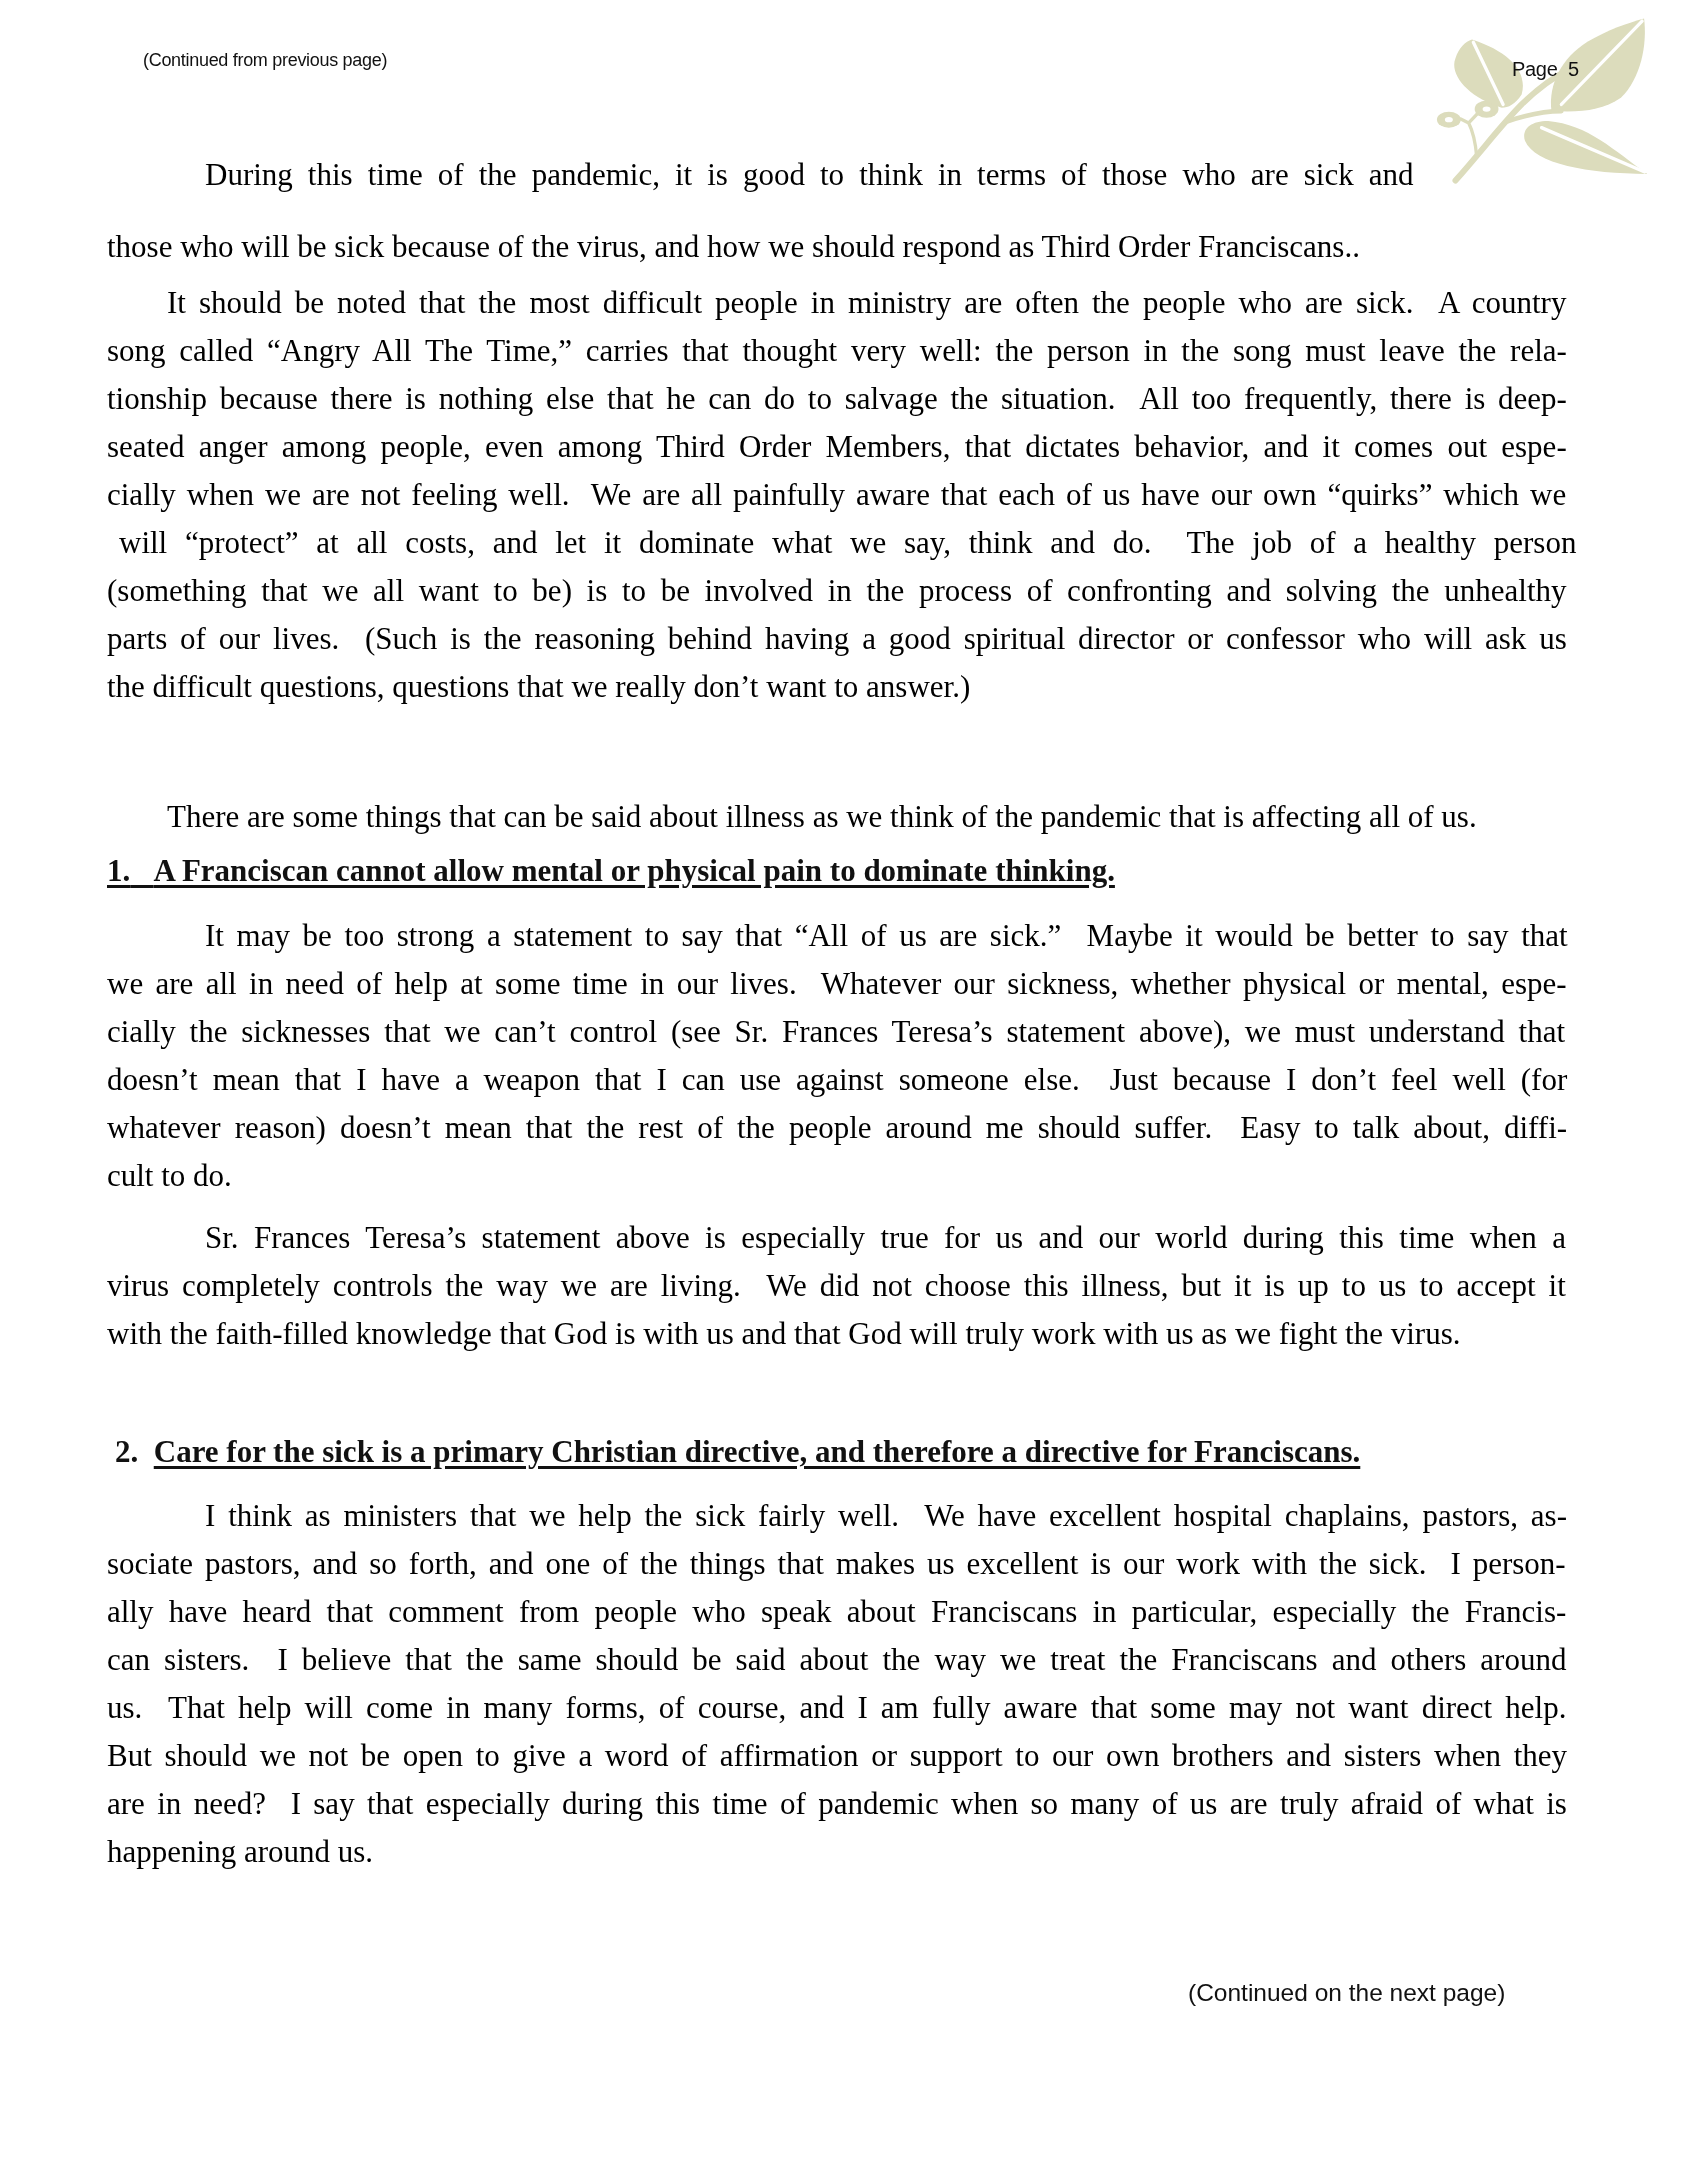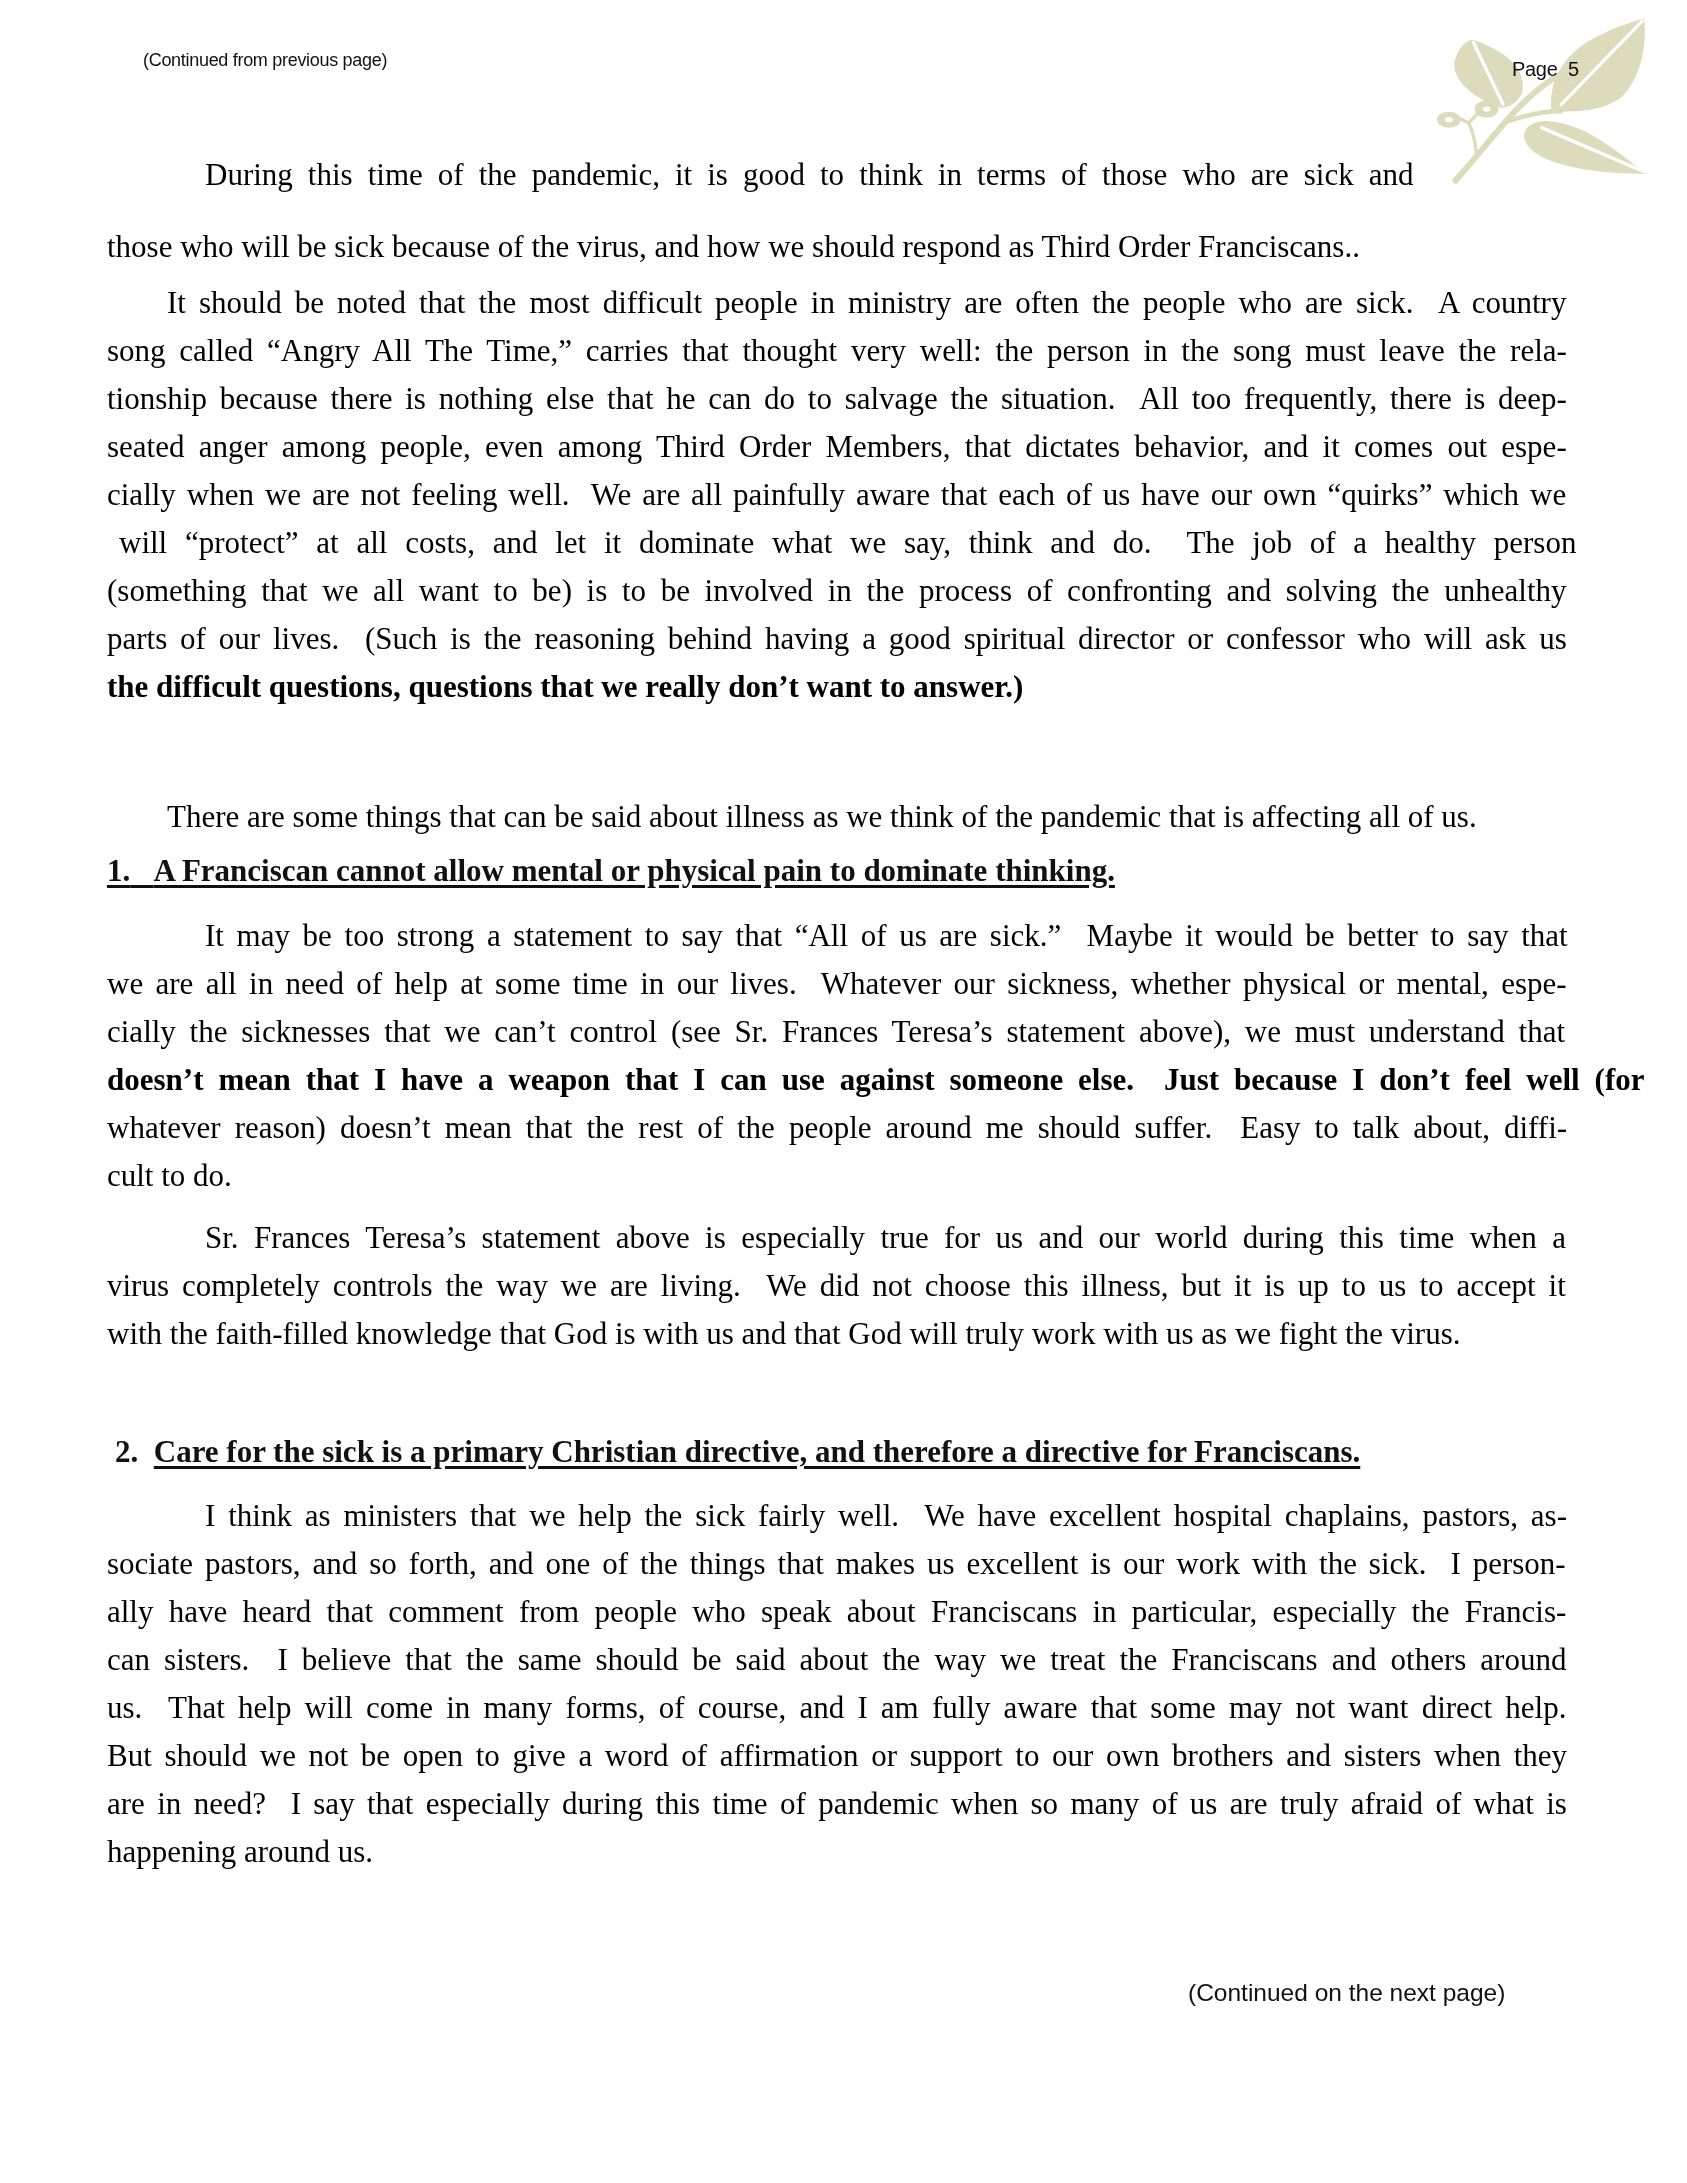--- a/index.html
+++ b/index.html
@@ -73,36 +73,36 @@
 
   <div class="para" style="top:267px;">
     <div class="line ind-small" style="white-space: nowrap;"><span style="display: inline-block; white-space: pre; word-spacing: 5.3px;">It should be noted that the most difficult people in ministry are often the people who are sick.  A country</span></div>
     <div class="line" style="white-space: nowrap;"><span style="display: inline-block; white-space: pre; word-spacing: 6px;">song called “Angry All The Time,” carries that thought very well: the person in the song must leave the rela-</span></div>
     <div class="line" style="white-space: nowrap;"><span style="display: inline-block; white-space: pre; word-spacing: 5px;">tionship because there is nothing else that he can do to salvage the situation.  All too frequently, there is deep-</span></div>
     <div class="line" style="white-space: nowrap;"><span style="display: inline-block; white-space: pre; word-spacing: 6.5px;">seated anger among people, even among Third Order Members, that dictates behavior, and it comes out espe-</span></div>
     <div class="line" style="white-space: nowrap;"><span style="display: inline-block; white-space: pre; word-spacing: 3.2px;">cially when we are not feeling well.  We are all painfully aware that each of us have our own “quirks” which we</span></div>
     <div class="line" style="white-space: nowrap; margin-left: 12px;"><span style="display: inline-block; white-space: pre; word-spacing: 10px;">will “protect” at all costs, and let it dominate what we say, think and do.  The job of a healthy person</span></div>
     <div class="line" style="white-space: nowrap;"><span style="display: inline-block; white-space: pre; word-spacing: 6.9px;">(something that we all want to be) is to be involved in the process of confronting and solving the unhealthy</span></div>
     <div class="line" style="white-space: nowrap;"><span style="display: inline-block; white-space: pre; word-spacing: 5.1px;">parts of our lives.  (Such is the reasoning behind having a good spiritual director or confessor who will ask us</span></div>
-    <div class="line last" style="white-space: nowrap; font-weight: bold;"><span style="display: inline-block; white-space: pre;">the difficult questions, questions that we really don’t want to answer.)</span></div>
+    <div class="line last" style="white-space: nowrap;"><span style="display: inline-block; white-space: pre;">the difficult questions, questions that we really don’t want to answer.)</span></div>
   </div>
 
   <div class="para" style="top:781px;">
     <div class="line ind-small last" style="white-space: nowrap;"><span style="display: inline-block; white-space: pre;">There are some things that can be said about illness as we think of the pandemic that is affecting all of us.</span></div>
   </div>
 
   <div class="heading" style="left:107px; top:847px;">
     <span class="u">1.</span><span class="u">&nbsp;&nbsp;&nbsp;</span><span class="u">A Franciscan cannot allow mental or physical pain to dominate thinking.</span>
   </div>
 
   <div class="para" style="top:912px;">
     <div class="line ind-big" style="white-space: nowrap;"><span style="display: inline-block; white-space: pre; word-spacing: 4.9px;">It may be too strong a statement to say that “All of us are sick.”  Maybe it would be better to say that</span></div>
     <div class="line" style="white-space: nowrap;"><span style="display: inline-block; white-space: pre; word-spacing: 4.6px;">we are all in need of help at some time in our lives.  Whatever our sickness, whether physical or mental, espe-</span></div>
     <div class="line" style="white-space: nowrap;"><span style="display: inline-block; white-space: pre; word-spacing: 6px;">cially the sicknesses that we can’t control (see Sr. Frances Teresa’s statement above), we must understand that</span></div>
-    <div class="line" style="white-space: nowrap; font-weight: bold;"><span style="display: inline-block; white-space: pre; word-spacing: 7.2px;">doesn’t mean that I have a weapon that I can use against someone else.  Just because I don’t feel well (for</span></div>
+    <div class="line" style="white-space: nowrap;"><span style="display: inline-block; white-space: pre; word-spacing: 7.2px;">doesn’t mean that I have a weapon that I can use against someone else.  Just because I don’t feel well (for</span></div>
     <div class="line" style="white-space: nowrap;"><span style="display: inline-block; white-space: pre; word-spacing: 6.3px;">whatever reason) doesn’t mean that the rest of the people around me should suffer.  Easy to talk about, diffi-</span></div>
     <div class="line last" style="white-space: nowrap;"><span style="display: inline-block; white-space: pre;">cult to do.</span></div>
   </div>
 
   <div class="para" style="top:1214px;">
     <div class="line ind-big" style="white-space: nowrap;"><span style="display: inline-block; white-space: pre; word-spacing: 7.6px;">Sr. Frances Teresa’s statement above is especially true for us and our world during this time when a</span></div>
     <div class="line" style="white-space: nowrap;"><span style="display: inline-block; white-space: pre; word-spacing: 5.2px;">virus completely controls the way we are living.  We did not choose this illness, but it is up to us to accept it</span></div>
     <div class="line last" style="white-space: nowrap;"><span style="display: inline-block; white-space: pre;">with the faith-filled knowledge that God is with us and that God will truly work with us as we fight the virus.</span></div>
   </div>
 

